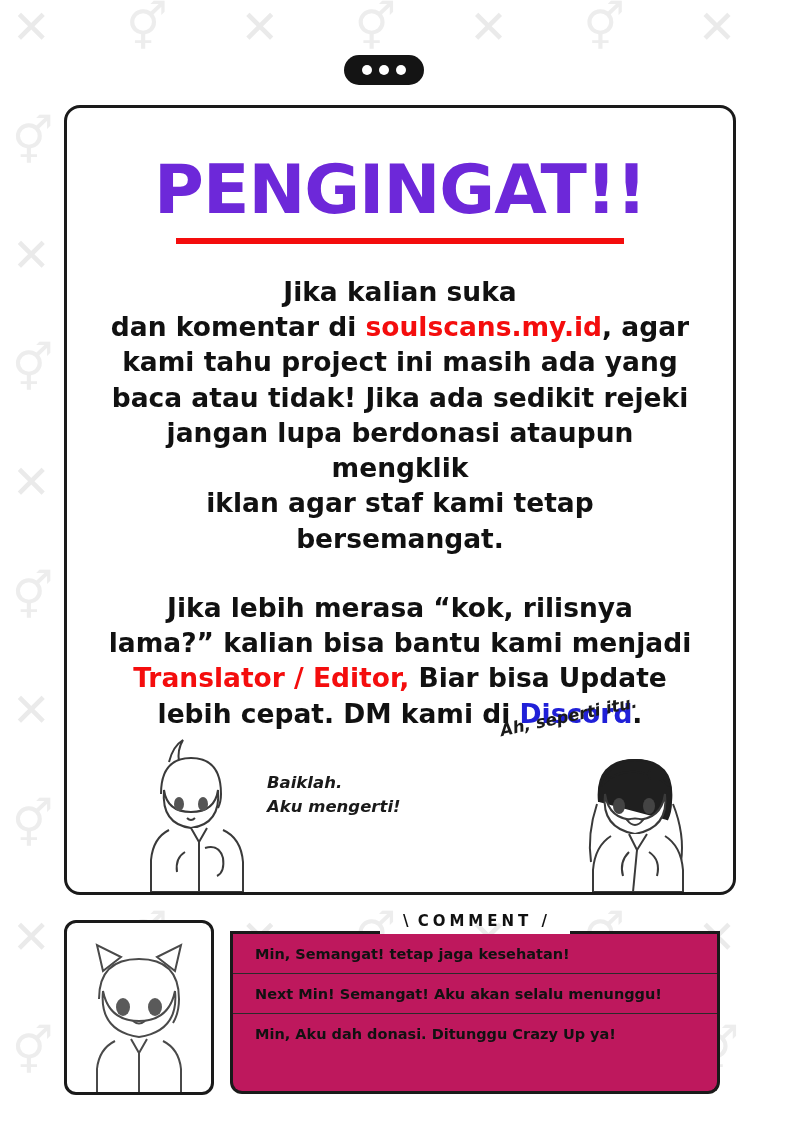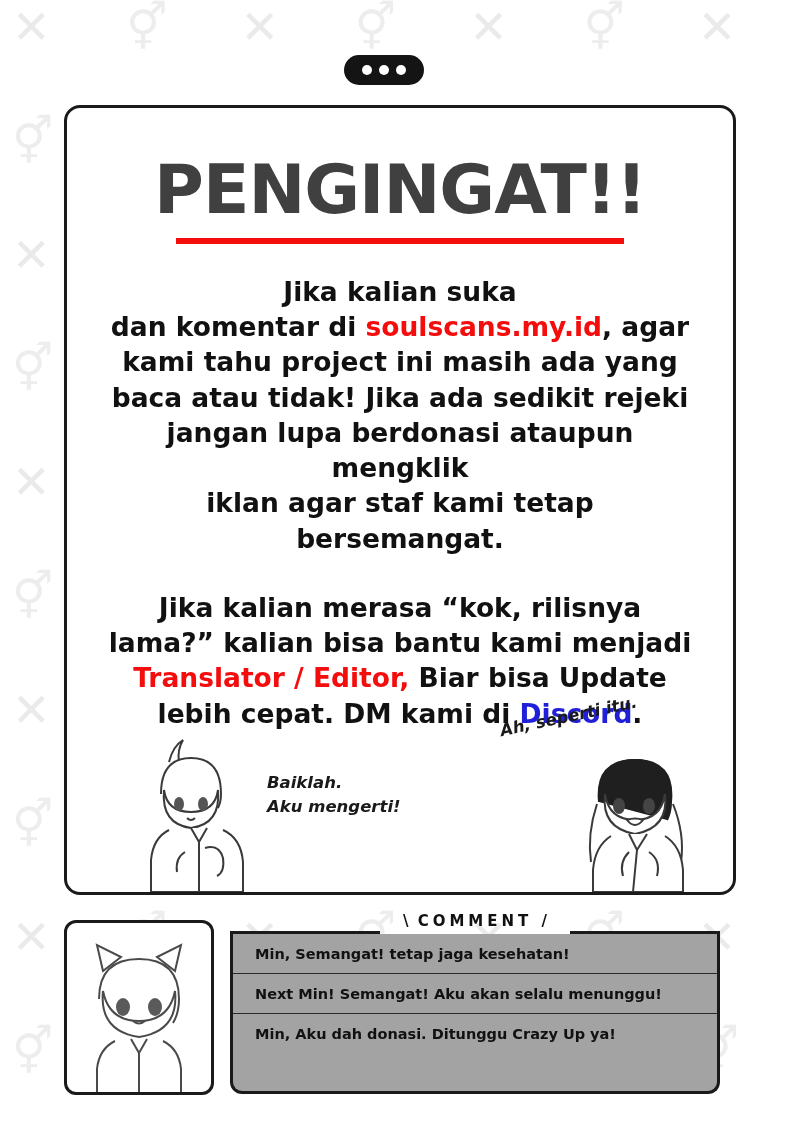--- a/index.html
+++ b/index.html
@@ -70,21 +70,21 @@
     height: 790px;
     background: #ffffff;
     border: 3px solid #1a1a1a;
     border-radius: 16px;
     z-index: 3;
     box-sizing: border-box;
   }
 
   #headline {
     text-align: center;
-    color: #404040;
+    color: #6d28d9;
     font-family: "DejaVu Sans", sans-serif;
     font-weight: bold;
     font-size: 68px;
     letter-spacing: -1px;
     margin-top: 48px;
     line-height: 1;
   }
   #headline-rule {
     width: 448px;
     height: 6px;
@@ -194,21 +194,21 @@
   #comment-box {
     position: absolute;
     left: 0;
     top: 22px;
     width: 490px;
     height: 160px;
     border: 3px solid #1a1a1a;
     border-top: none;
     border-radius: 0 0 12px 12px;
     box-sizing: border-box;
-    background: #a3a3a3;
+    background: #be185d;
   }
   #comment-box::before,
   #comment-box::after {
     content: "";
     position: absolute;
     top: -3px;
     width: 150px;
     height: 3px;
     background: #1a1a1a;
   }
@@ -332,21 +332,21 @@
       <span>dan komentar di</span>
       <span class="hl-red">soulscans.my.id</span><span>, agar</span>
     </div>
     <div>kami tahu project ini masih ada yang</div>
     <div>baca atau tidak! Jika ada sedikit rejeki</div>
     <div>jangan lupa berdonasi ataupun mengklik</div>
     <div>iklan agar staf kami tetap bersemangat.</div>
   </div>
 
   <div class="body-text" id="para-2">
-    <div>Jika kalian merasa “kok, rilisnya</div>
+    <div>Jika lebih merasa “kok, rilisnya</div>
     <div>lama?” kalian bisa bantu kami menjadi</div>
     <div>
       <span class="hl-red">Translator / Editor,</span><span> Biar bisa Update</span>
     </div>
     <div>
       <span>lebih cepat. DM kami di </span><span class="hl-blue">Discord</span><span>.</span>
     </div>
   </div>
 
   <div class="char" id="char-left">

